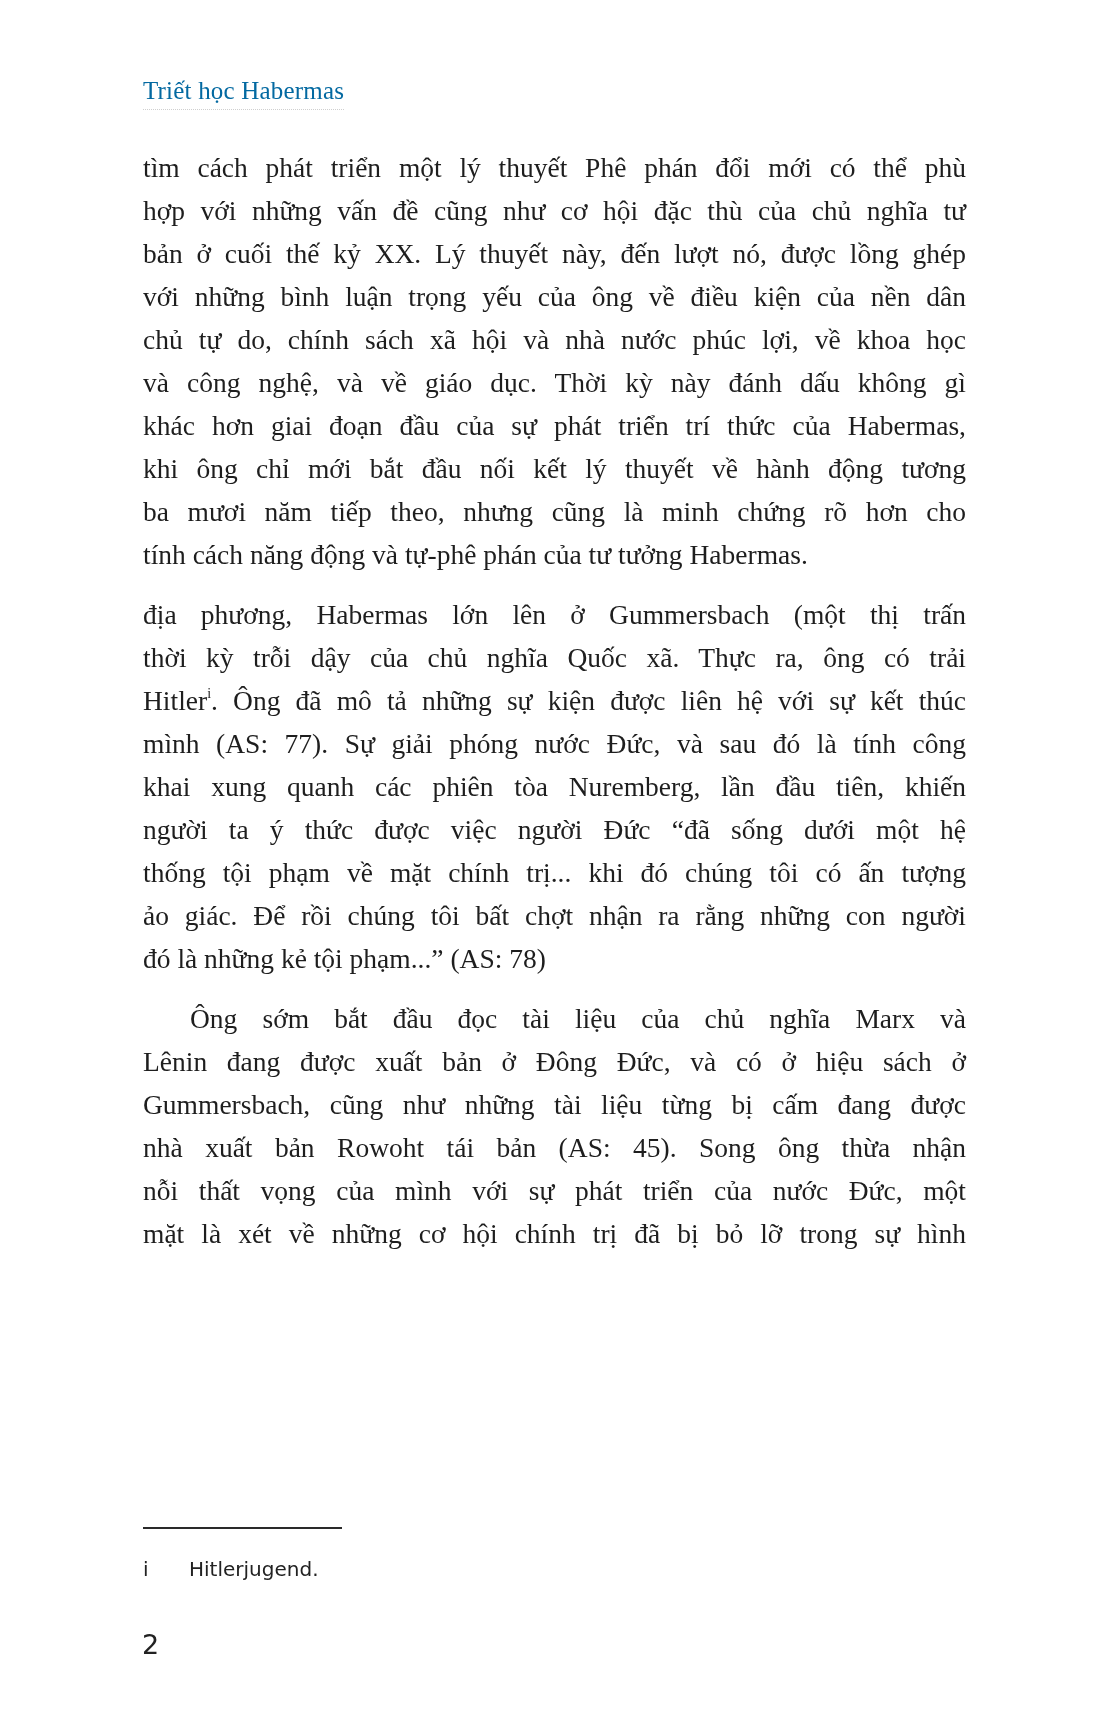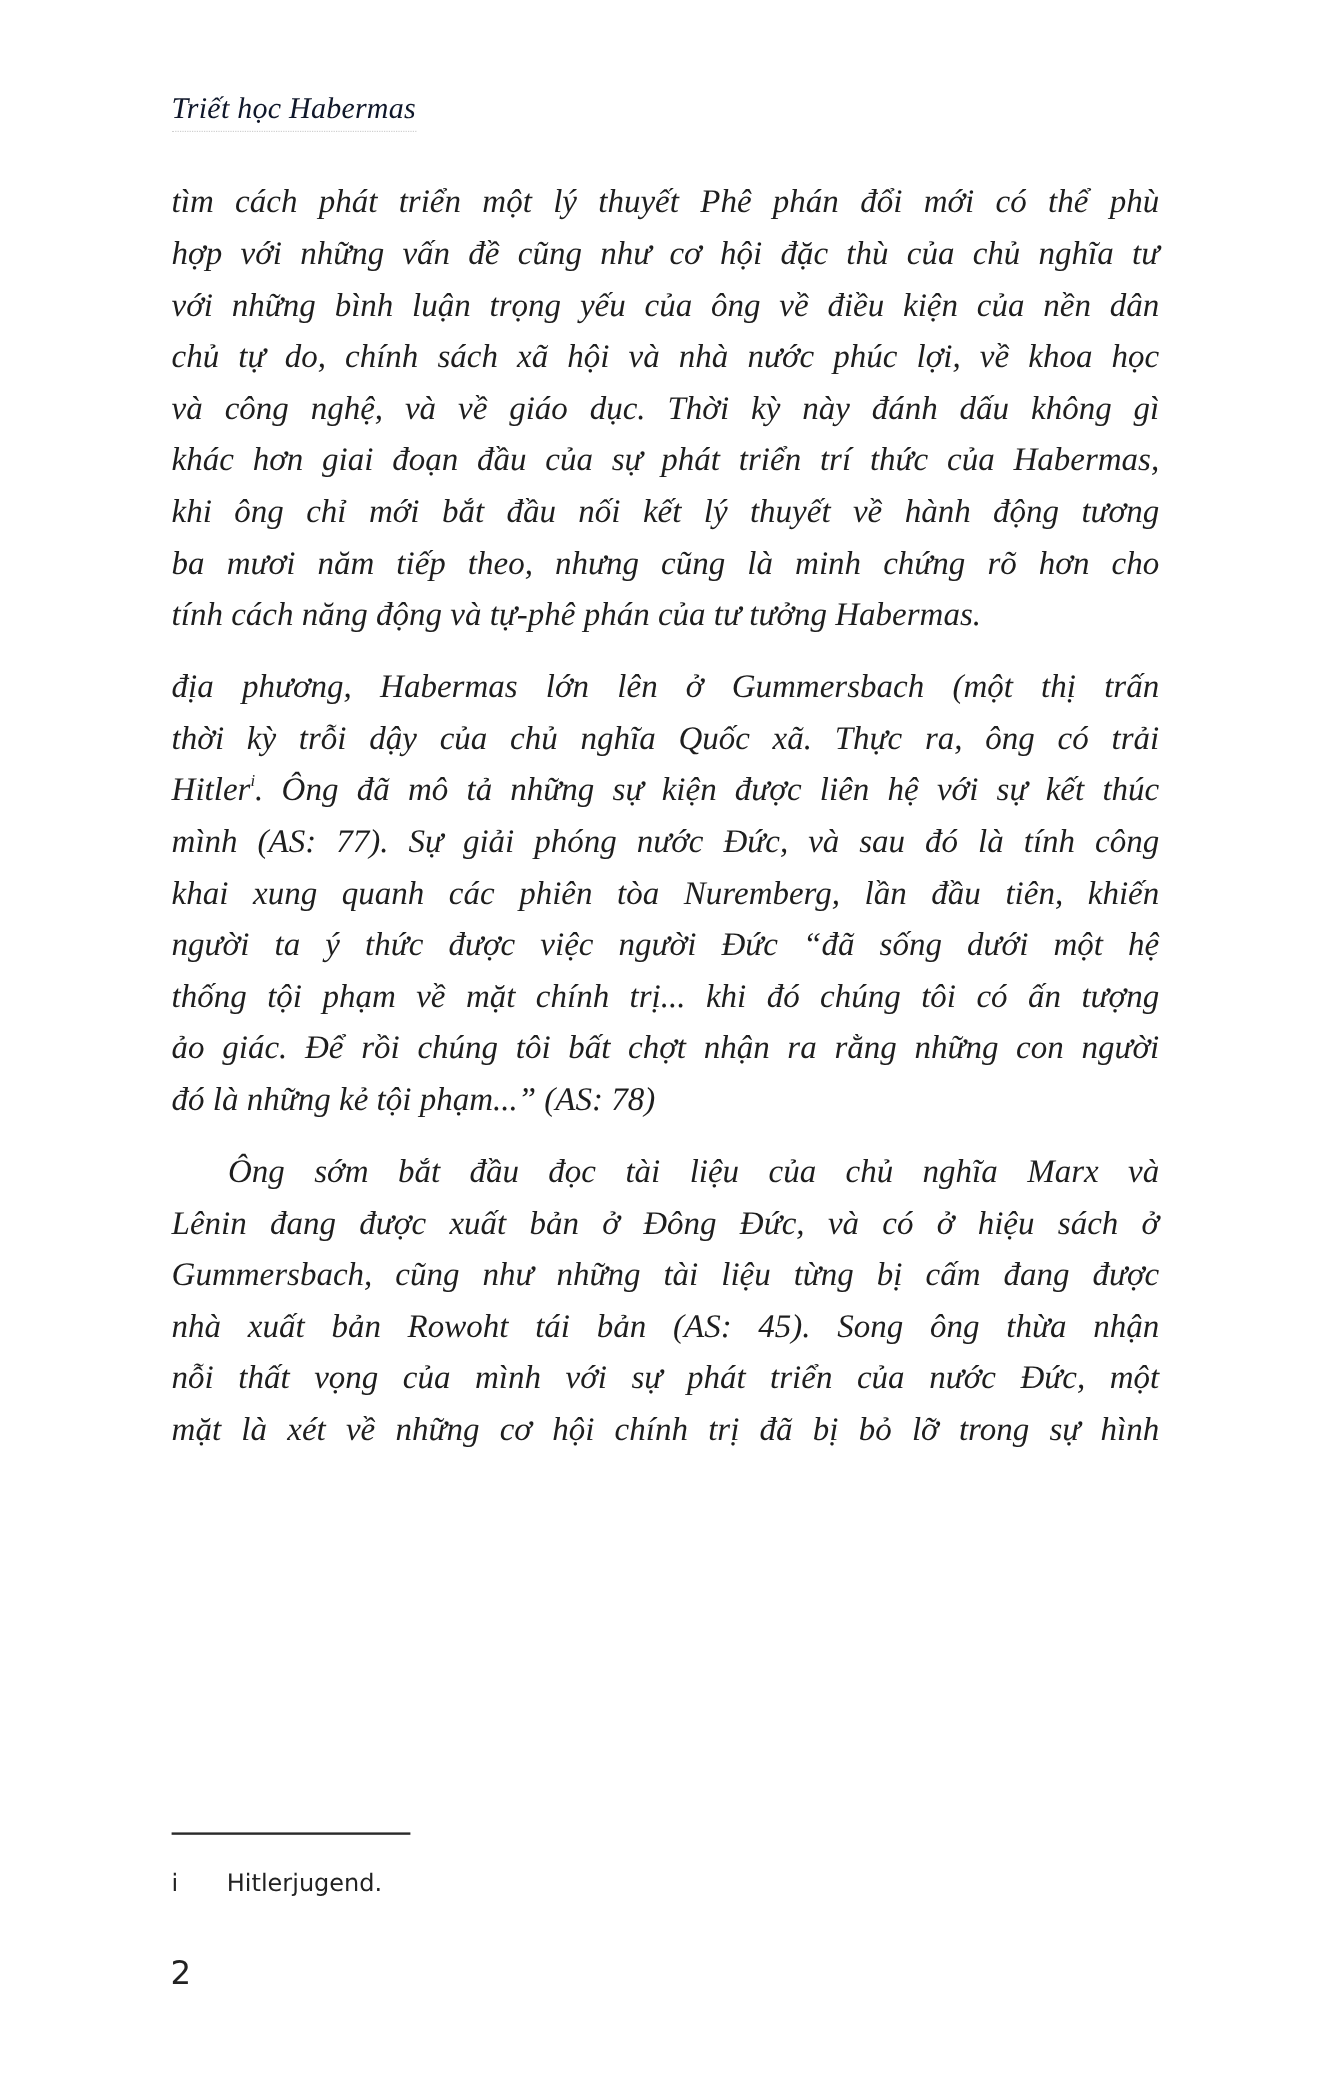--- a/index.html
+++ b/index.html
@@ -13,23 +13,22 @@
     position: relative;
     overflow: hidden;
     font-family: "Liberation Serif", "DejaVu Serif", serif;
     color: #1e1e1e;
   }
   .running-header {
     position: absolute;
     left: 143px;
     top: 73px;
     font-family: "Liberation Serif", "DejaVu Serif", serif;
-    font-style: italic;
     font-size: 25px;
-    color: #0f172a;
+    color: #0369a1;
     letter-spacing: 0.2px;
     line-height: 36px;
     border-bottom: 1px dotted #cfcfcf;
     padding-bottom: 0px;
   }
   .body-text {
     position: absolute;
     left: 143px;
     top: 146px;
     width: 823px;
@@ -43,21 +42,20 @@
     text-indent: 0;
   }
   .body-text p.indent {
     text-indent: 47px;
   }
   .body-text p .line {
     display: block;
     text-align: justify;
     text-align-last: justify;
     white-space: nowrap;
-    font-style: italic;
   }
   .body-text p .line.last {
     text-align-last: left;
   }
   .body-text p.indent .line.first {
     padding-left: 47px;
   }
   .body-text p.indent {
     text-indent: 0;
   }
@@ -99,20 +97,21 @@
 </style>
 </head>
 <body>
 
 <div class="running-header">Triết học Habermas</div>
 
 <div class="body-text">
   <p class="para">
     <span class="line">tìm cách phát triển một lý thuyết Phê phán đổi mới có thể phù</span>
     <span class="line">hợp với những vấn đề cũng như cơ hội đặc thù của chủ nghĩa tư</span>
+    <span class="line">bản ở cuối thế kỷ XX. Lý thuyết này, đến lượt nó, được lồng ghép</span>
     <span class="line">với những bình luận trọng yếu của ông về điều kiện của nền dân</span>
     <span class="line">chủ tự do, chính sách xã hội và nhà nước phúc lợi, về khoa học</span>
     <span class="line">và công nghệ, và về giáo dục. Thời kỳ này đánh dấu không gì</span>
     <span class="line">khác hơn giai đoạn đầu của sự phát triển trí thức của Habermas,</span>
     <span class="line">khi ông chỉ mới bắt đầu nối kết lý thuyết về hành động tương</span>
     <span class="line">ba mươi năm tiếp theo, nhưng cũng là minh chứng rõ hơn cho</span>
     <span class="line last">tính cách năng động và tự-phê phán của tư tưởng Habermas.</span>
   </p>
 
   <p class="para indent">

